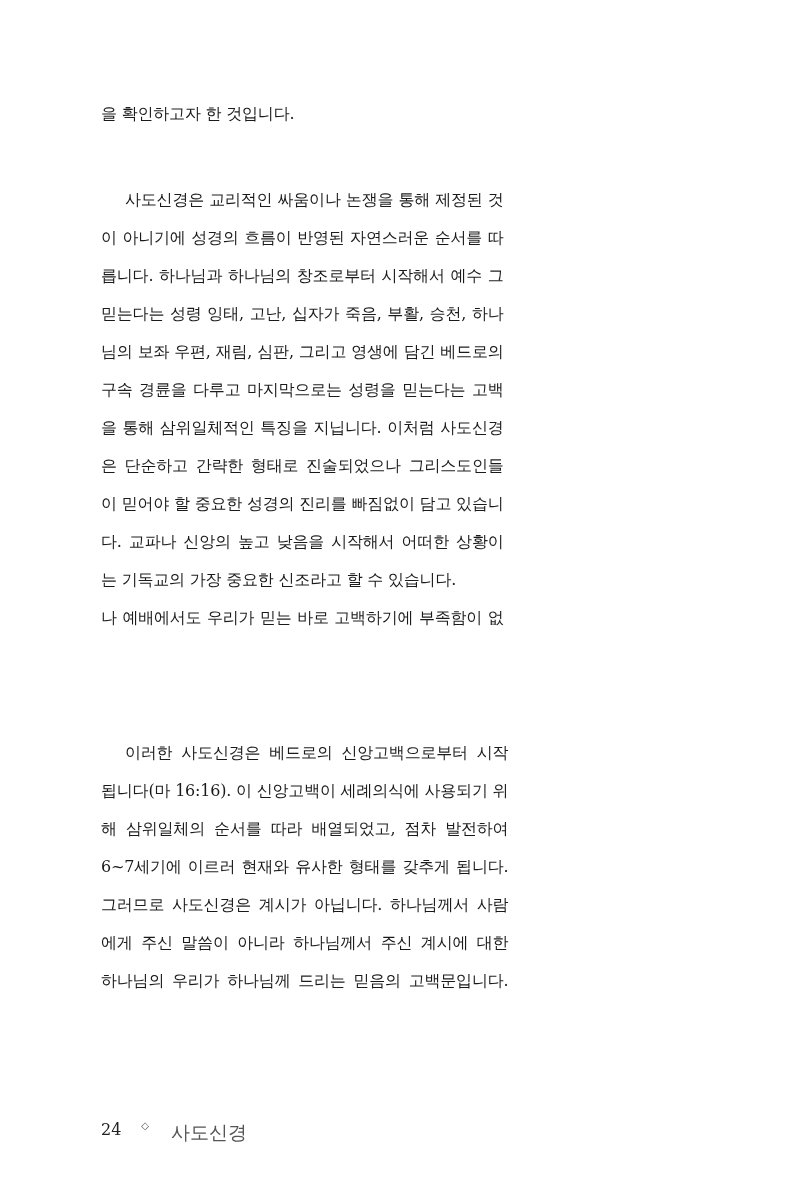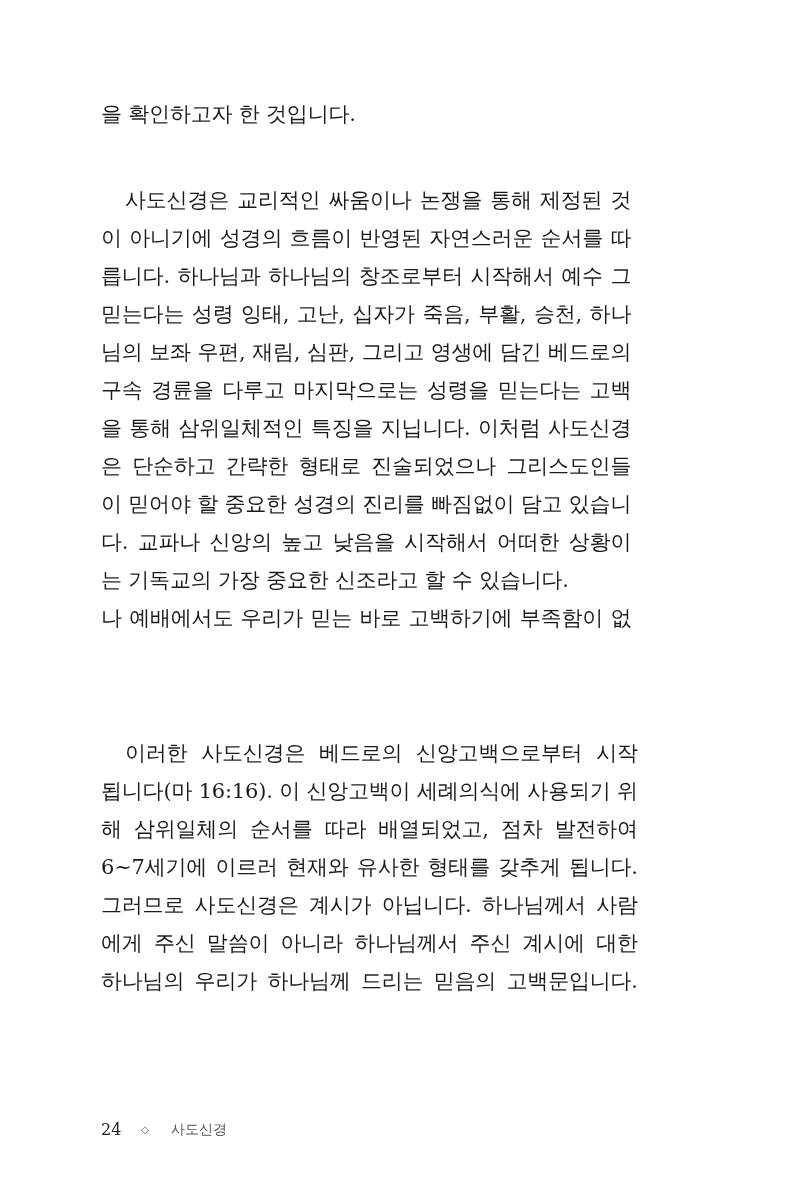--- a/index.html
+++ b/index.html
@@ -4,42 +4,42 @@
   <style>
     html, body { margin: 0; padding: 0; background: #ffffff; }
     body {
       width: 800px; height: 1203px; position: relative; overflow: hidden;
       font-family: "DejaVu Serif", "Liberation Serif", serif;
       color: #1a1a1a;
     }
     .page { position: absolute; left: 101px; top: 95px; width: 520px; }
     .line {
       display: block;
-      font-size: 21px;
+      font-size: 16px;
       line-height: 38px;
       height: 38px;
       white-space: nowrap;
       letter-spacing: -0.2px;
       text-align: justify;
       text-align-last: justify;
     }
     .line.last { text-align-last: left; }
     .line.indent { padding-left: 24px; }
     .para { display: block; }
     .p1 { position: absolute; top: 0; }
     .p2 { position: absolute; top: 86px; }
     .p3 { position: absolute; top: 639px; }
     .footer {
       position: absolute; left: 101px; top: 1120px;
-      display: flex; align-items: center;
+      display: flex; 
       font-size: 15px; color: #333;
     }
     .footer .num { font-family: "DejaVu Serif", serif; font-size: 16px; color: #222; }
     .footer .diamond { margin-left: 20px; font-size: 10px; color: #555; }
-    .footer .title { margin-left: 22px; font-family: Liberation Mono, monospace; font-size: 14px; color: #555; }
+    .footer .title { margin-left: 22px; font-family: Liberation Mono, monospace; font-size: 19px; color: #555; }
   </style>
 </head>
 <body>
 
 <div class="page">
   <div class="para p1">
     <span class="line last">을 확인하고자 한 것입니다.</span>
   </div>
 
   <div class="para p2">

